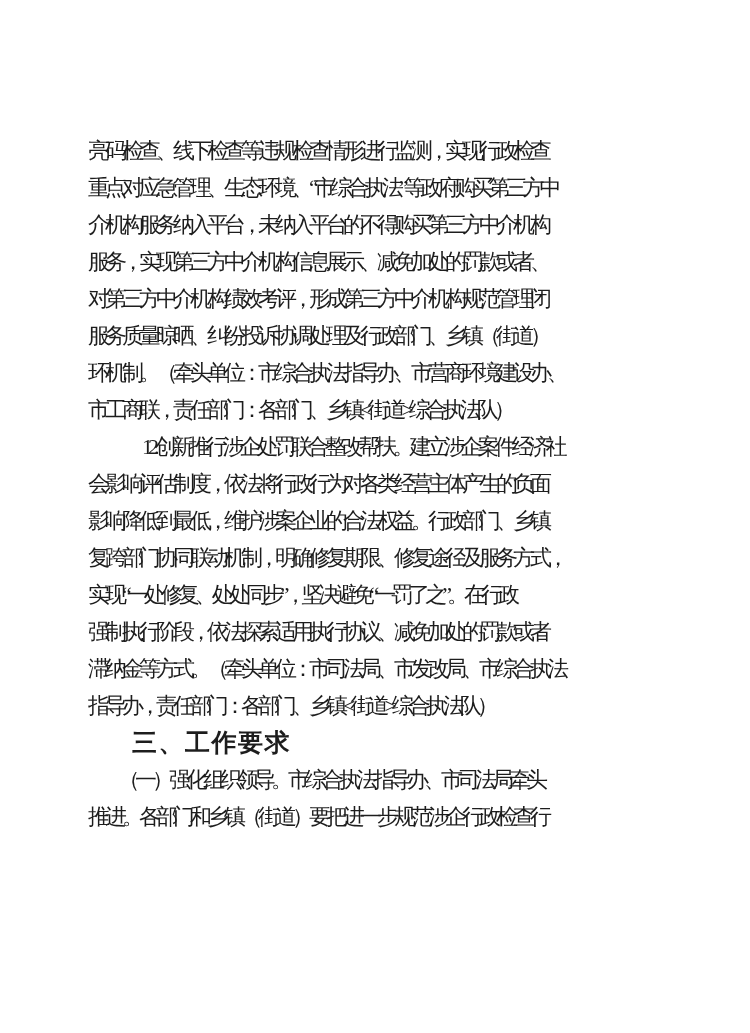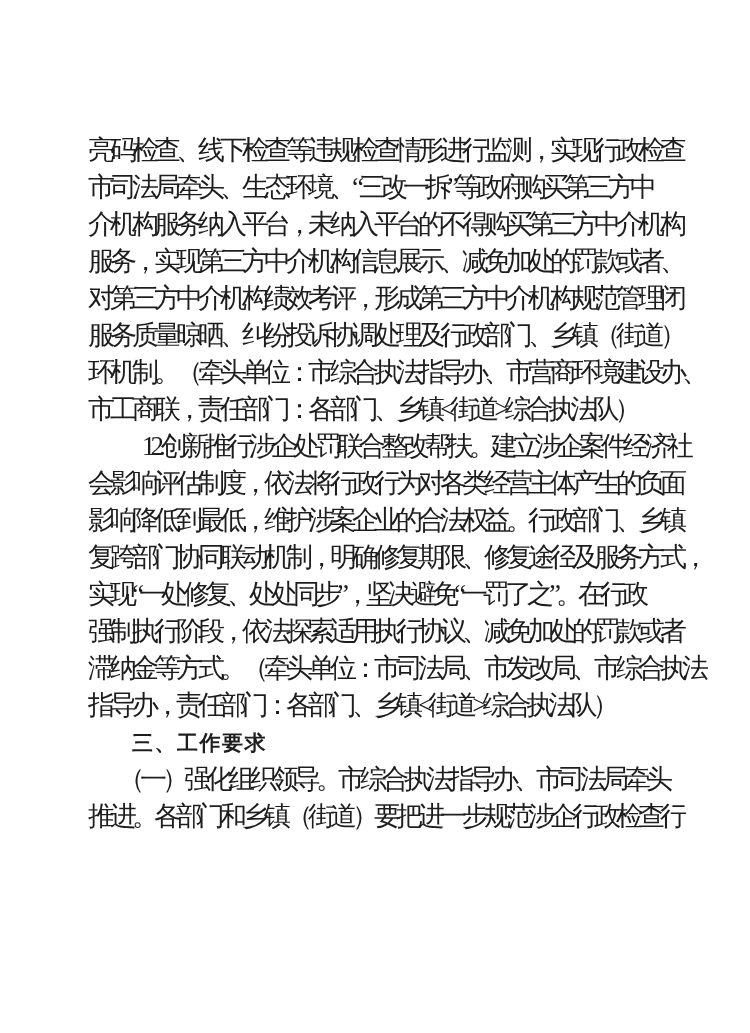--- a/index.html
+++ b/index.html
@@ -16,43 +16,43 @@
     font-family: "Liberation Serif", "DejaVu Serif", serif;
     color: #1d1d1d;
   }
   .textblock {
     position: absolute;
     left: 88px;
     top: 132px;
     width: 615px;
   }
   .ln {
-    font-size: 27px;
+    font-size: 22px;
     line-height: 37px;
     height: 37px;
     letter-spacing: -5px;
     white-space: nowrap;
   }
   .ln.indent-num   { text-indent: 54px; }
   .ln.indent-paren { text-indent: 30px; }
   .ln.heading {
     font-family: "Liberation Sans", "DejaVu Sans", sans-serif;
     font-weight: 700;
-    font-size: 21px;
+    font-size: 25px;
     letter-spacing: 1.5px;
     text-indent: 44px;
   }
 </style>
 </head>
 <body>
 
 <div class="page">
   <div class="textblock">
     <div class="ln">亮码检查、线下检查等违规检查情形进行监测，实现行政检查</div>
-    <div class="ln">市司法局牵头、生态环境、“三改一拆”等政府购买第三方中</div>
+    <div class="ln">重点对应急管理、生态环境、“市综合执法”等政府购买第三方中</div>
     <div class="ln">介机构服务纳入平台，未纳入平台的不得购买第三方中介机构</div>
     <div class="ln">服务，实现第三方中介机构信息展示、减免加处的罚款或者、</div>
     <div class="ln">对第三方中介机构绩效考评，形成第三方中介机构规范管理闭</div>
     <div class="ln">服务质量晾晒、纠纷投诉协调处理及行政部门、乡镇（街道）</div>
     <div class="ln">环机制。（牵头单位：市综合执法指导办、市营商环境建设办、</div>
     <div class="ln">市工商联，责任部门：各部门、乡镇&lt;街道&gt;综合执法队）</div>
     <div class="ln indent-num">12.创新推行涉企处罚联合整改帮扶。建立涉企案件经济社</div>
     <div class="ln">会影响评估制度，依法将行政行为对各类经营主体产生的负面</div>
     <div class="ln">影响降低到最低，维护涉案企业的合法权益。行政部门、乡镇</div>
     <div class="ln">复跨部门协同联动机制，明确修复期限、修复途径及服务方式，</div>

